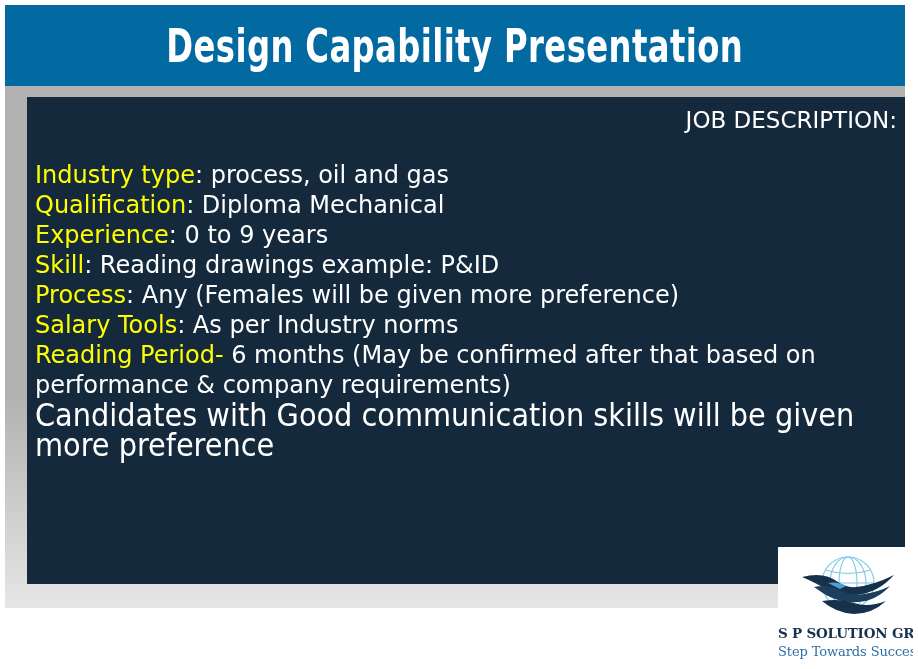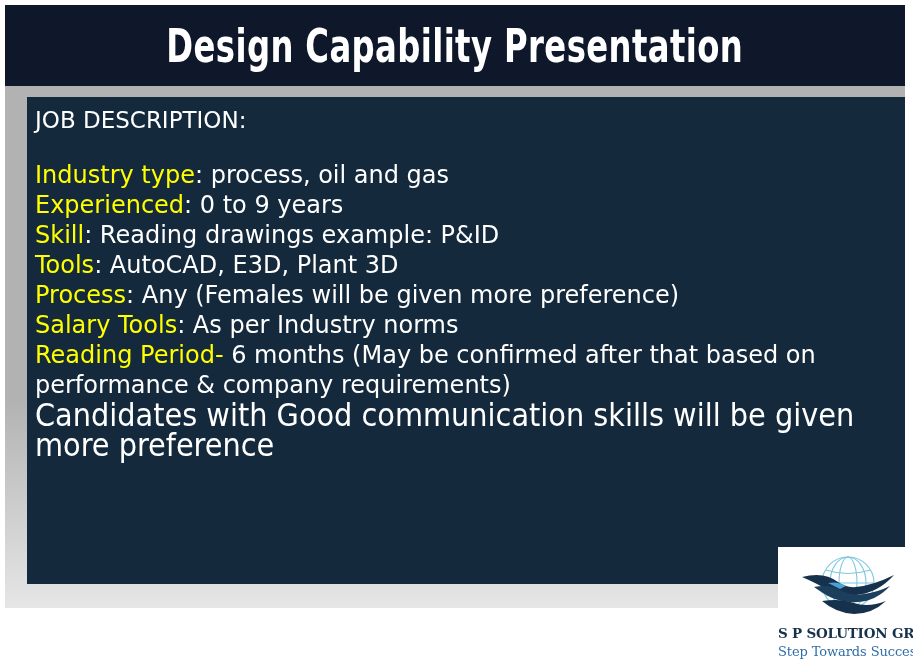--- a/index.html
+++ b/index.html
@@ -25,21 +25,21 @@
     background: #ffffff;
   }
 
   
   #title-bar {
     position: absolute;
     left: 5px;
     top: 5px;
     width: 900px;
     height: 81px;
-    background: #0f172a;
+    background: #0369a1;
     overflow: hidden;
   }
   #title-text {
     position: absolute;
     left: 0;
     right: 0;
     top: 50%;
     transform: translateY(-50%);
     text-align: center;
     color: #ffffff;
@@ -89,20 +89,21 @@
   .line {
     color: #ffffff;
     font-family: "DejaVu Sans", sans-serif;
     font-size: 24px;
     line-height: 30px;
     white-space: pre-wrap;
   }
   .line.heading {
     font-size: 23px;
     line-height: 30px;
+    text-align: right;
   }
   .spacer {
     height: 25px;
   }
   .lbl {
     color: #ffff00;
     margin-top: 24px;
   }
   .val {
     color: #ffffff;
@@ -176,23 +177,23 @@
     <div id="title-text"><span class="t">Design Capability Presentation</span></div>
   </div>
 
   <div id="content-frame">
     <div id="content-panel">
       <div id="body-text">
         <div class="line heading">JOB DESCRIPTION:</div>
         <div class="spacer"></div>
         <div id="fields-container">
             <div class="line"><span class="lbl">Industry type</span><span class="val">: </span><span class="val">process, oil and gas</span></div>
-            <div class="line"><span class="lbl">Experienced</span><span class="val">: </span><span class="val">0 to 9 years</span></div>
+            <div class="line"><span class="lbl">Qualification</span><span class="val">: </span><span class="val">Diploma Mechanical</span></div>
+            <div class="line"><span class="lbl">Experience</span><span class="val">: </span><span class="val">0 to 9 years</span></div>
             <div class="line"><span class="lbl">Skill</span><span class="val">: </span><span class="val">Reading drawings example: P&amp;ID</span></div>
-            <div class="line"><span class="lbl">Tools</span><span class="val">: </span><span class="val">AutoCAD, E3D, Plant 3D</span></div>
             <div class="line"><span class="lbl">Process</span><span class="val">: </span><span class="val">Any (Females will be given more preference)</span></div>
             <div class="line"><span class="lbl">Salary Tools</span><span class="val">: </span><span class="val">As per Industry norms</span></div>
             <div class="line"><span class="lbl">Reading Period-</span><span class="val"> </span><span class="val">6 months (May be confirmed after that based on performance &amp; company requirements)</span></div>
           </div>
         <div id="notes-container">
             <div class="line narrow">Candidates with Good communication skills will be given more preference</div>
           </div>
       </div>
     </div>
   </div>

